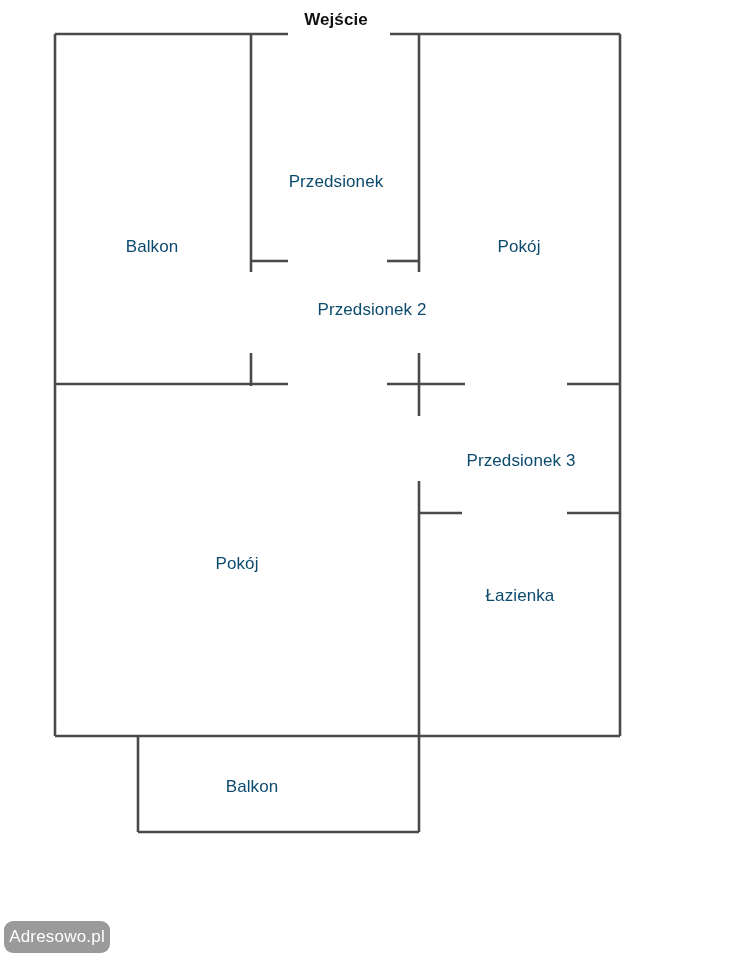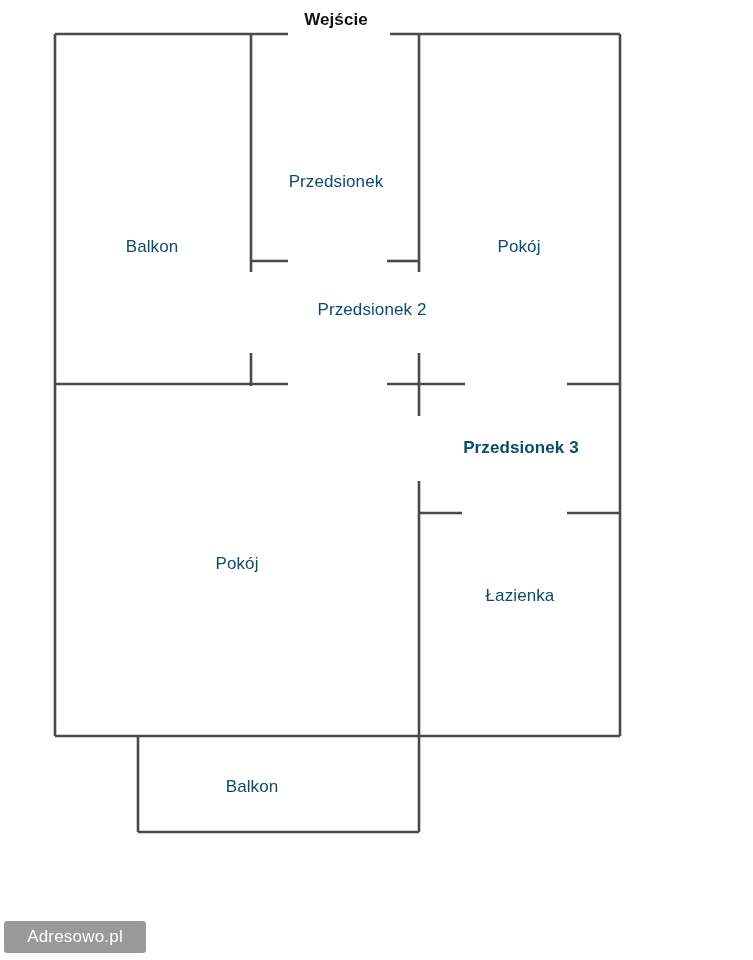--- a/index.html
+++ b/index.html
@@ -48,24 +48,24 @@
   }
   .plan-label.entrance {
     font-weight: bold;
     font-size: 17px;
     color: #111111;
   }
   #watermark {
     position: absolute;
     left: 4px;
     top: 921px;
-    width: 142px;
+    width: 106px;
     height: 32px;
     background: #9a9a9a;
-    border-radius: 3px;
+    border-radius: 9px;
     display: flex;
     align-items: center;
     justify-content: center;
   }
   #watermark .wm-text {
     font-family: "Liberation Sans", sans-serif;
     font-size: 17px;
     color: #ffffff;
     letter-spacing: 0.2px;
   }
@@ -99,21 +99,21 @@
         <line x1="419" y1="736" x2="419" y2="832" class="wall"></line>
       </g>
   </svg>
 
   <div id="labels-layer">
     <div class="plan-label entrance" style="left: 336px; top: 20px;">Wejście</div>
   <div class="plan-label" style="left: 152px; top: 247px;">Balkon</div>
       <div class="plan-label" style="left: 336px; top: 182px;">Przedsionek</div>
       <div class="plan-label" style="left: 519px; top: 247px;">Pokój</div>
       <div class="plan-label" style="left: 336px; top: 310px; margin-left: 36px;">Przedsionek 2</div>
-      <div class="plan-label" style="left: 521px; top: 448px; font-weight: bold;">Przedsionek 3</div>
+      <div class="plan-label" style="left: 521px; top: 461px;">Przedsionek 3</div>
       <div class="plan-label" style="left: 237px; top: 564px;">Pokój</div>
       <div class="plan-label" style="left: 520px; top: 596px;">Łazienka</div>
       <div class="plan-label" style="left: 252px; top: 787px;">Balkon</div>
     </div>
 
   <div id="watermark">
     <span class="wm-text">Adresowo.pl</span>
   </div>
 
 </div>

